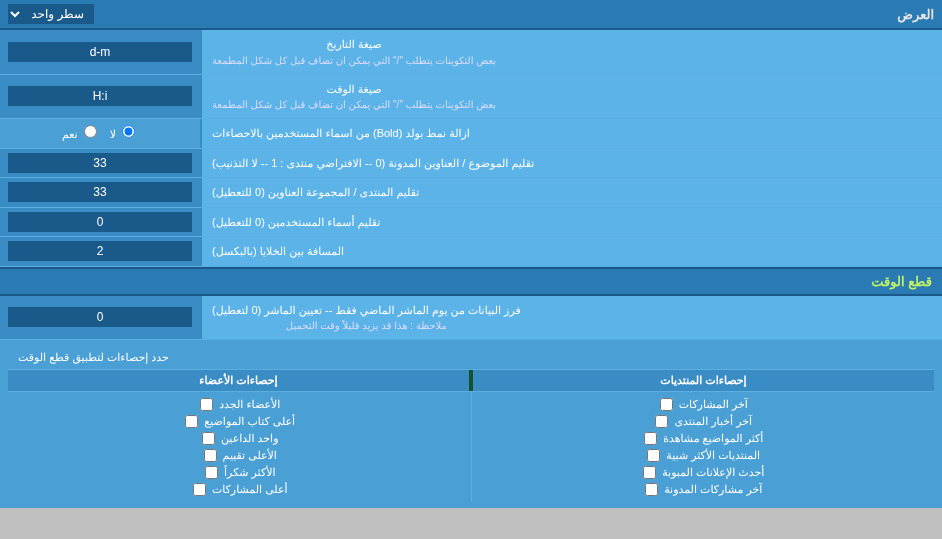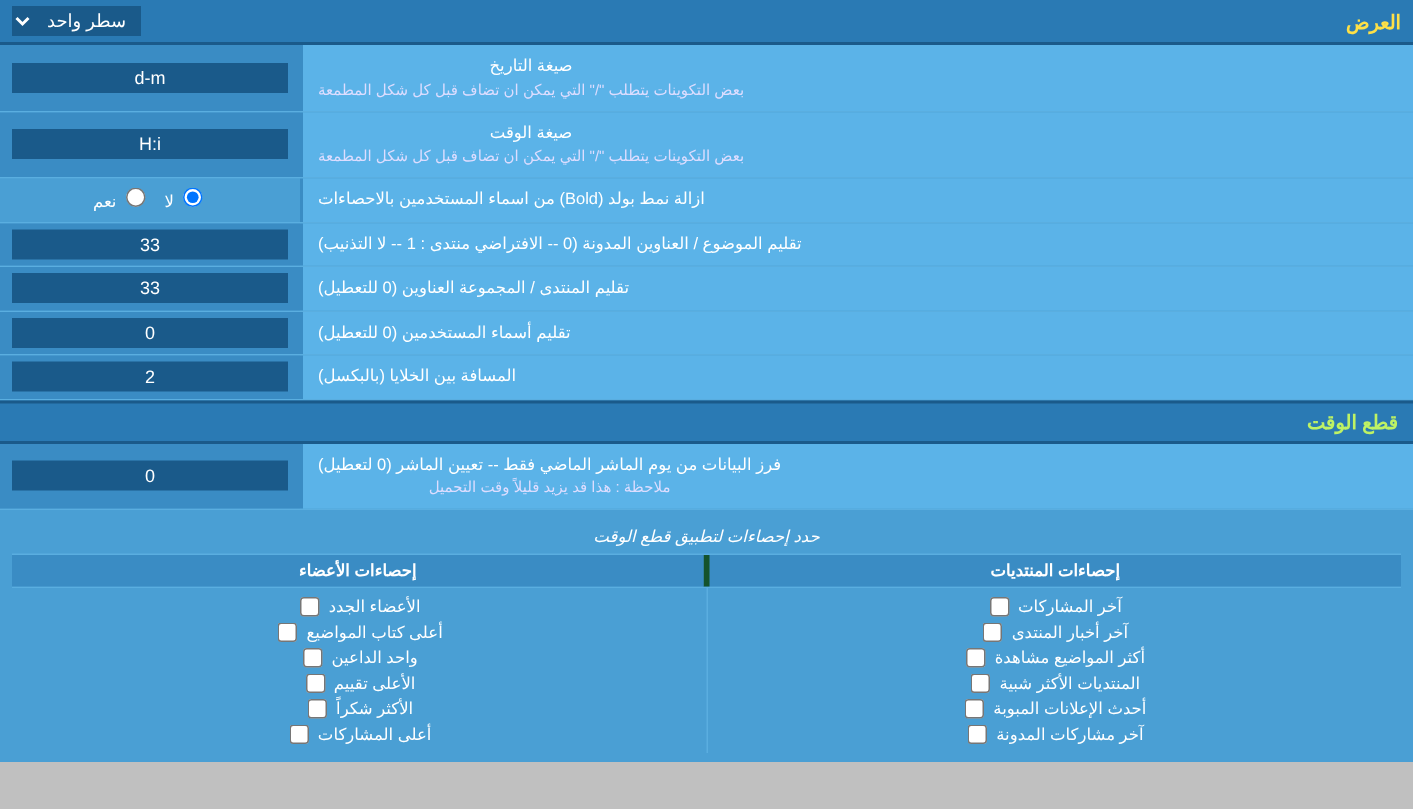--- a/index.html
+++ b/index.html
@@ -169,32 +169,31 @@
       display: flex;
       align-items: center;
       background: #4a9fd4;
       padding: 5px 10px;
       border-bottom: 1px solid #5aaee0;
     }
 
     .limit-label {
       flex: 1;
       color: #fff;
-      text-align: center;
-      font-size: 11px;
-      font-style: italic;
+      text-align: left;
+      font-size: 11px;
     }
   </style>
 </head>
 <body>
 
 <div class="main-container">
 
   <div class="header-row">
-    <div style="color:#fde047;font-size:13px;font-weight:bold;">العرض</div>
+    <div style="color:#e5e5e5;font-size:13px;font-weight:bold;">العرض</div>
     <select><option>سطر واحد</option><option>سطران</option><option>ثلاثة أسطر</option></select>
   </div>
 
   <div class="row">
     <div class="label-cell">
       <div>
         <div>صيغة التاريخ</div>
         <div class="sublabel">بعض التكوينات يتطلب "/" التي يمكن ان تضاف قبل كل شكل المطمعة</div>
       </div>
     </div>

